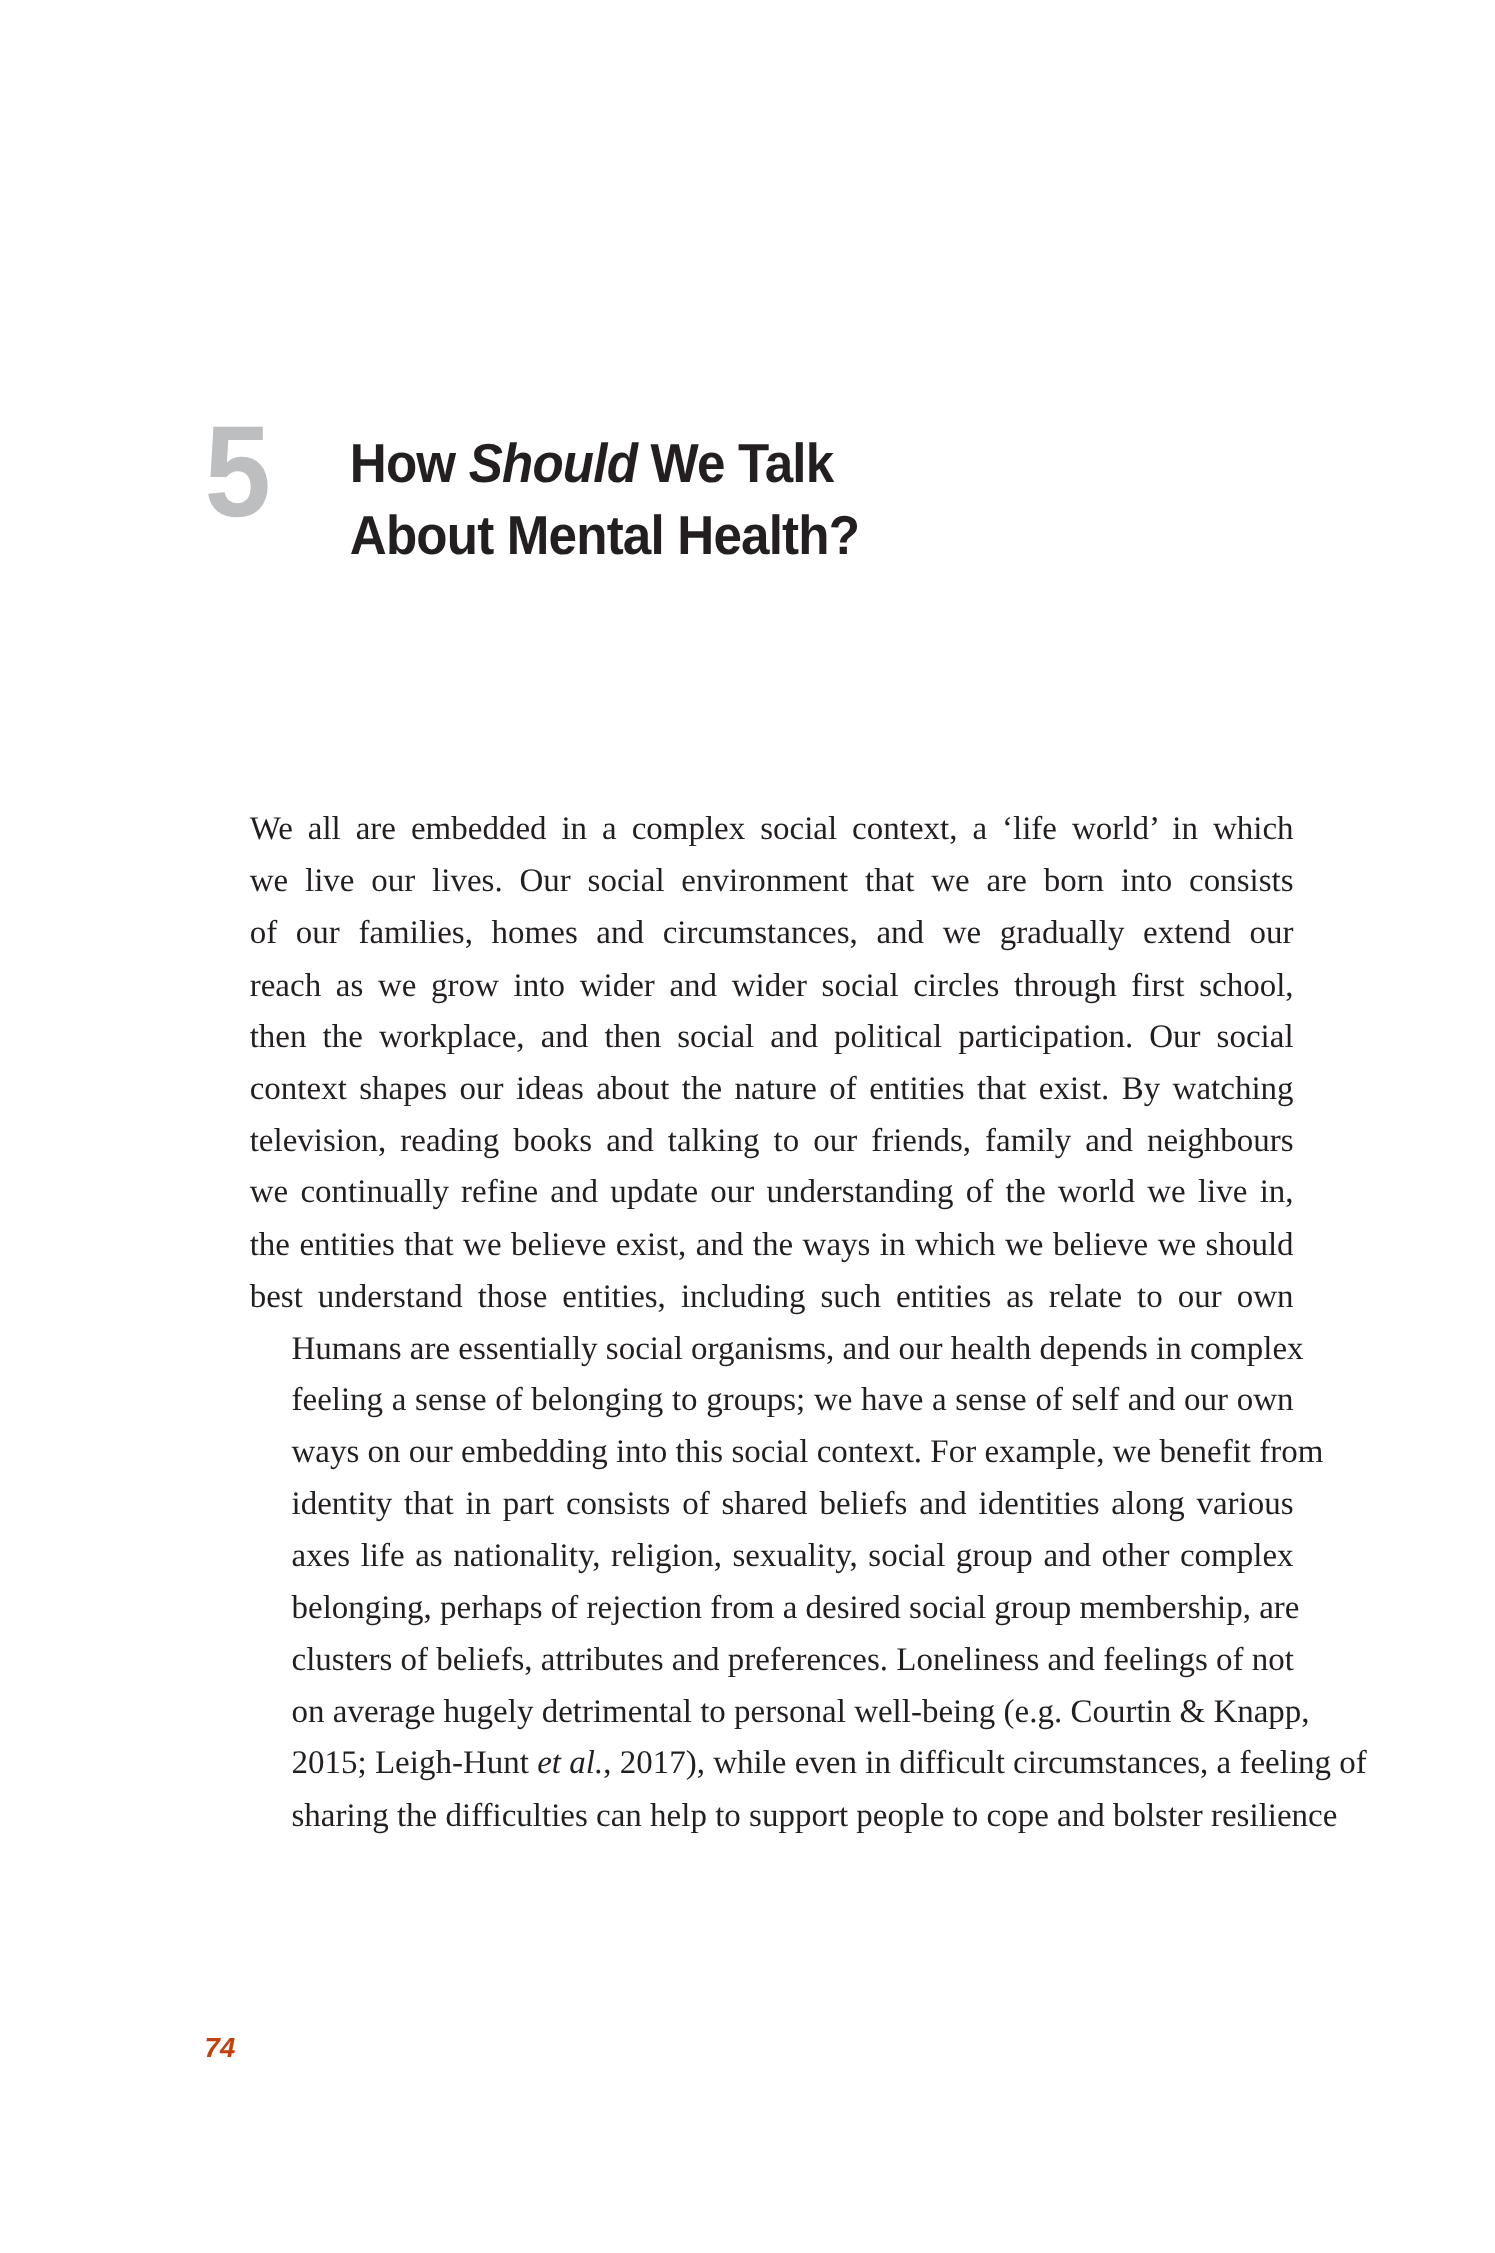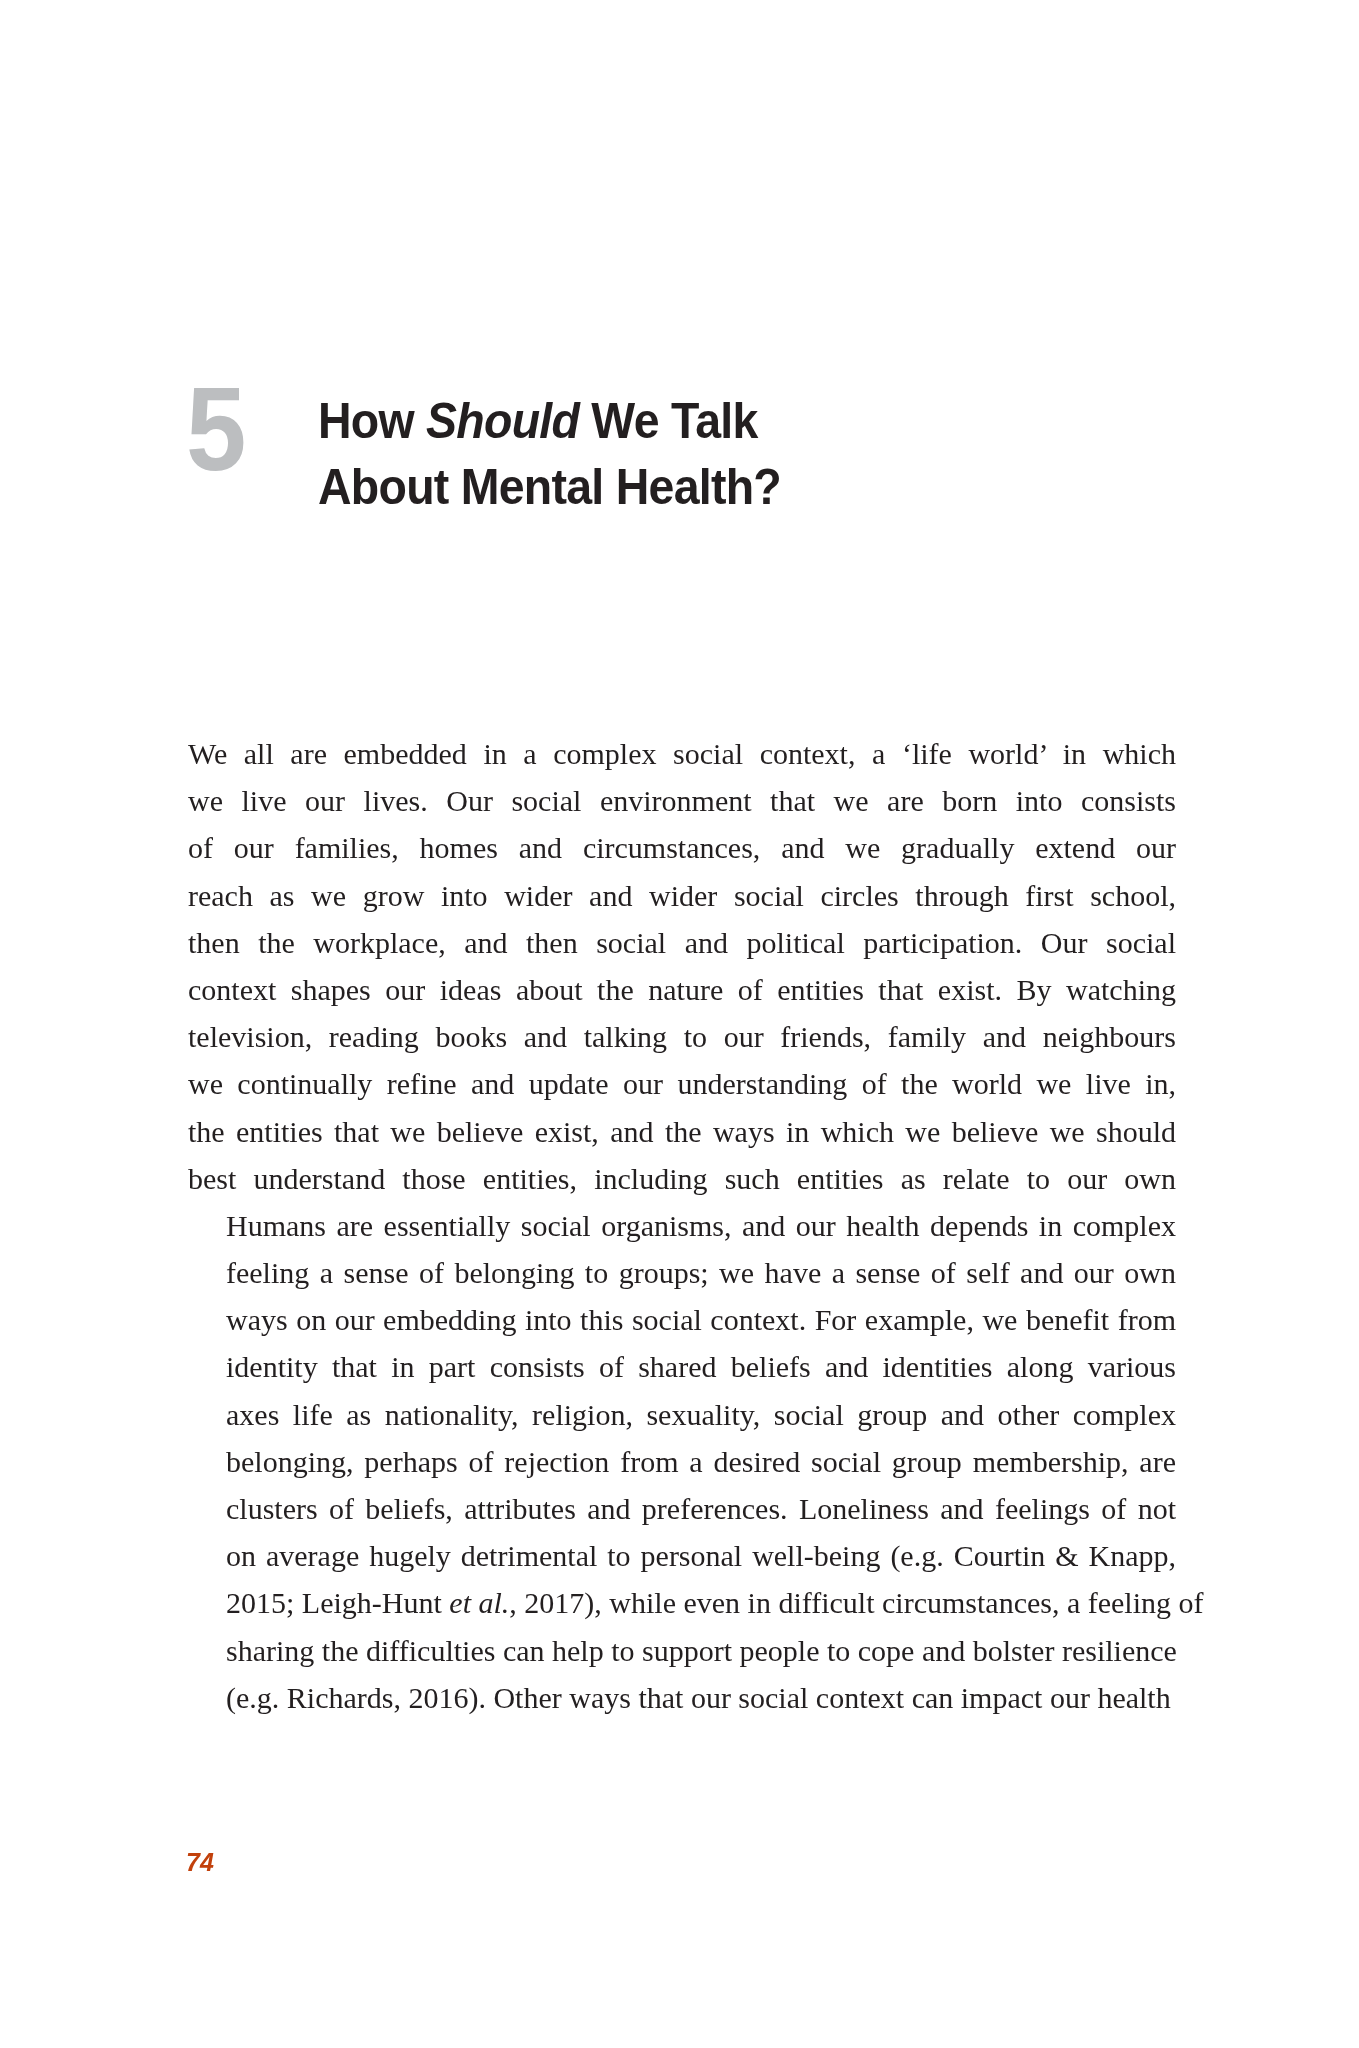--- a/index.html
+++ b/index.html
@@ -68,20 +68,21 @@
     }
     .body-text p.indent {
       text-indent: 38px;
     }
     .line {
       display: block;
       text-align: justify;
       text-align-last: justify;
       white-space: nowrap;
       height: 47.2px;
+      margin-left: 39px;
     }
     .line.last {
       text-align-last: left;
     }
     .page-number {
       position: absolute;
       left: 186px;
       top: 1848px;
       font-family: "Liberation Sans", sans-serif;
       font-weight: bold;
@@ -118,17 +119,16 @@
       <span class="line" style="text-indent: 38px;">Humans are essentially social organisms, and our health depends in complex</span>
       <span class="line">feeling a sense of belonging to groups; we have a sense of self and our own</span>
       <span class="line">ways on our embedding into this social context. For example, we benefit from</span>
       <span class="line">identity that in part consists of shared beliefs and identities along various</span>
       <span class="line">axes life as nationality, religion, sexuality, social group and other complex</span>
       <span class="line">belonging, perhaps of rejection from a desired social group membership, are</span>
       <span class="line">clusters of beliefs, attributes and preferences. Loneliness and feelings of not</span>
       <span class="line">on average hugely detrimental to personal well-being (e.g. Courtin &amp; Knapp,</span>
       <span class="line">2015; Leigh-Hunt <em>et al.</em>, 2017), while even in difficult circumstances, a feeling of</span>
       <span class="line">sharing the difficulties can help to support people to cope and bolster resilience</span>
-      <span class="line last">(e.g. Richards, 2016). Other ways that our social context can impact our health</span>
     </p>
 </div>
 
 <div class="page-number">74</div>
 
 </body></html>

